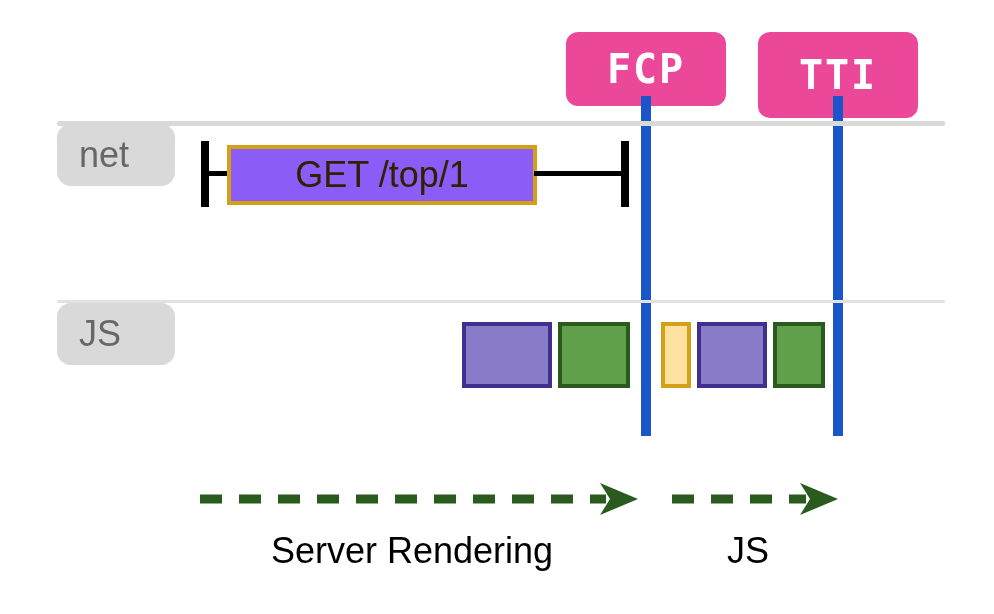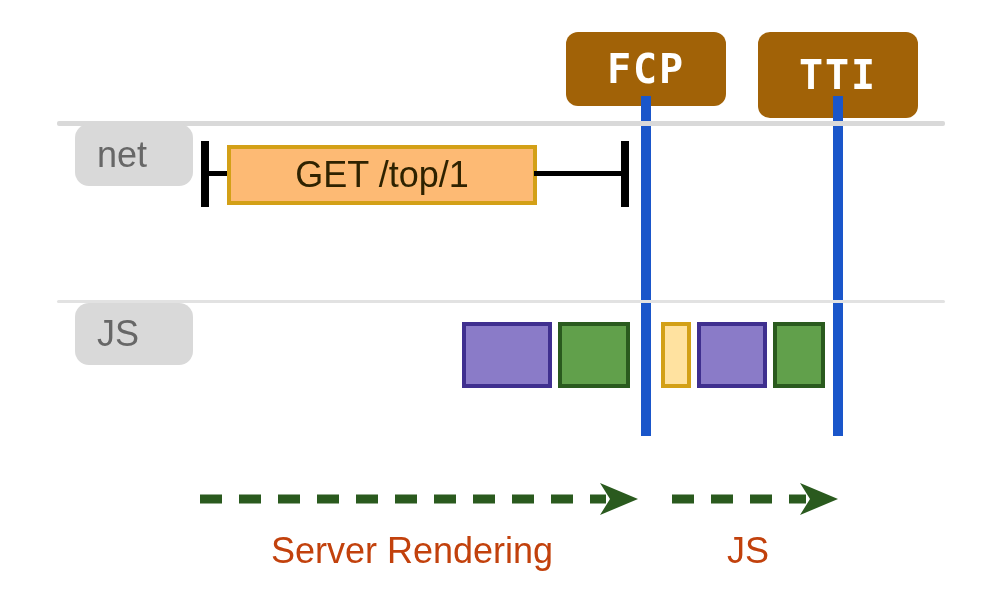--- a/index.html
+++ b/index.html
@@ -17,21 +17,21 @@
     position: relative;
     width: 994px;
     height: 614px;
     background: #ffffff;
     overflow: hidden;
   }
 
   
   .marker-badge {
     position: absolute;
-    background: #a16207;
+    background: #ec4899;
     border-radius: 12px;
     color: #ffffff;
     font-family: "DejaVu Sans Mono", "Liberation Mono", monospace;
     font-weight: bold;
     font-size: 40px;
     letter-spacing: 2px;
     display: flex;
     align-items: center;
     justify-content: center;
     line-height: 1;
@@ -60,37 +60,36 @@
     position: absolute;
     background: #d9d9d9;
     border-radius: 14px;
     color: #676767;
     font-family: "Liberation Sans", sans-serif;
     font-size: 36px;
     display: flex;
     align-items: center;
     box-sizing: border-box;
     padding-left: 22px;
-    margin-left: 18px;
   }
 
   
   .whisker-v {
     position: absolute;
     width: 8px;
     background: #000000;
   }
   .whisker-h {
     position: absolute;
     height: 5px;
     background: #000000;
   }
   .request-bar {
     position: absolute;
-    background: #fdba74;
+    background: #8b5cf6;
     border: 4px solid #d3a017;
     box-sizing: border-box;
     display: flex;
     align-items: center;
     justify-content: center;
     color: #2e2200;
     font-family: "Liberation Sans", sans-serif;
     font-size: 36px;
     white-space: nowrap;
   }
@@ -113,21 +112,21 @@
     border: 4px solid #d3a017;
   }
 
   
   .phase-arrow {
     position: absolute;
     overflow: visible;
   }
   .phase-caption {
     position: absolute;
-    color: #c2410c;
+    color: #000000;
     font-family: "Liberation Sans", sans-serif;
     font-size: 36px;
     text-align: center;
     white-space: nowrap;
   }
 </style>
 </head>
 <body>
 
 <div id="diagram">

